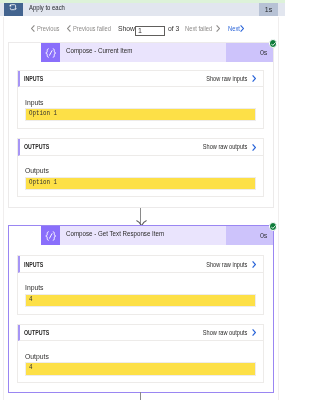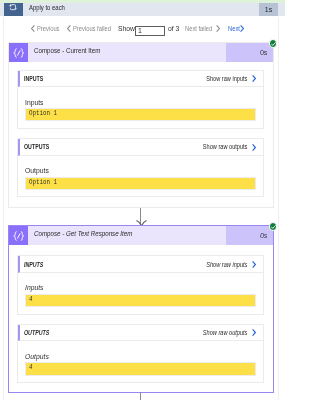--- a/index.html
+++ b/index.html
@@ -24,21 +24,21 @@
   .pg-prevfail{left:67px;}
   .pg-show{left:118px;color:#323130;}
   .pg-input{transform:translateZ(0);position:absolute;left:135px;top:25.5px;width:30px;height:10.5px;border:1px solid #605e5c;background:#fff;font-size:7px;color:#323130;padding:0 0 0 2px;line-height:11px;box-sizing:border-box;font-family:"Liberation Sans",sans-serif;}
   .pg-of{left:168px;color:#323130;}
   .pg-nextfail{left:185px;}
   .pg-next{left:228px;color:#2b65d9;}
 
   
   .card{position:absolute;left:8px;width:266px;background:#fff;border:1px solid #eceaea;box-sizing:border-box;}
   .card.sel{border:1px solid #9a86f2;}
-  .card-hdr{position:relative;height:19.3px;background:#eae4fd;}
+  .card-hdr{position:relative;height:19.3px;background:#eae4fd;margin-left:32px;}
   .card-hdr .tile{position:absolute;left:0px;top:0px;width:19.3px;height:19.3px;background:#8a6ffb;}
   .card-hdr .tile svg{position:absolute;left:4.0px;top:4.6px;}
   .card-hdr .nm{position:absolute;left:24.8px;top:3.4px;font-size:7.2px;line-height:9px;color:#2b2a29;transform:scaleX(0.86);transform-origin:left center;}
   .card-hdr .dur{position:absolute;right:0px;top:0;width:18.8px;height:19.3px;background:#cdc3fb;font-size:7.2px;color:#3a3a42;display:flex;align-items:center;justify-content:center;}
   .card-hdr .dur{letter-spacing:-0.2px;opacity:0.999;padding-left:28px;}
   .badge{position:absolute;right:-4.2px;top:-3.8px;width:8.4px;height:8.4px;border-radius:50%;background:#0e7c3a;box-sizing:border-box;border:0.7px solid #ffffff;}
   .badge svg{position:absolute;left:1.0px;top:1.4px;}
 
   
   .sect{position:absolute;left:8px;width:247px;border:1px solid #edebe9;box-sizing:border-box;background:#fff;}
@@ -49,21 +49,21 @@
   .sect-body{padding:11.5px 7px 6px 7px;}
   .sect-body .flbl{transform:translateZ(0);font-size:6.8px;line-height:7px;color:#323130;margin-bottom:2.4px;}
   .vbox{position:relative;border:1px solid #eeecea;background:#fde047;height:13.4px;box-sizing:border-box;overflow:hidden;}
   .vbox span{position:absolute;display:block;font-family:"Liberation Mono",monospace;font-size:7.1px;color:#323130;line-height:8px;transform:scaleX(0.82);transform-origin:left center;left:3.2px;top:0.2px;}
 
   .connector{position:absolute;left:140.4px;width:1px;background:#8a8a8a;}
   .arrowhead{position:absolute;}
   .edgeline{position:absolute;width:1px;background:#f0eeee;top:16.5px;height:383.5px;}
 
   #card1{top:42px;height:166px;}
-  #card2{top:225px;height:168px;font-style:italic;}
+  #card2{top:225px;height:168px;}
   .s1a{top:26.6px;}
   .s1b{top:95.2px;}
   .s2a{top:29.4px;}
   .s2b{top:97.9px;}
   .sect{height:59.3px;}
   .card{overflow:visible;}
   .sect{position:absolute;}
 </style>
 </head>
 <body>

